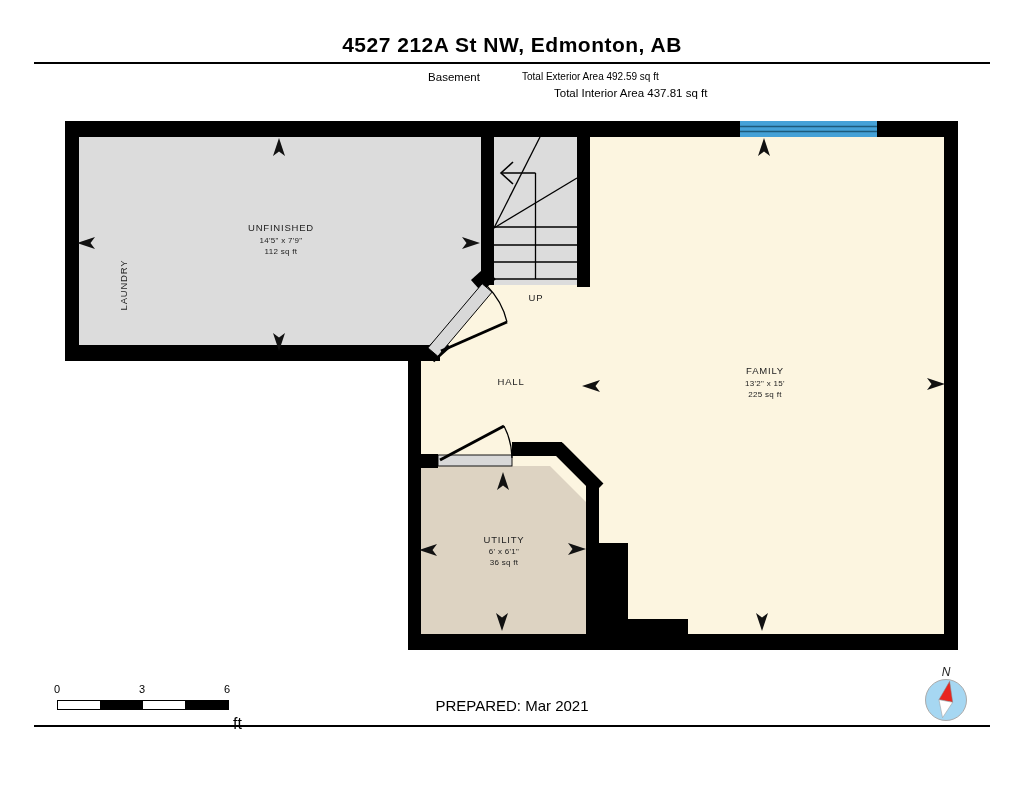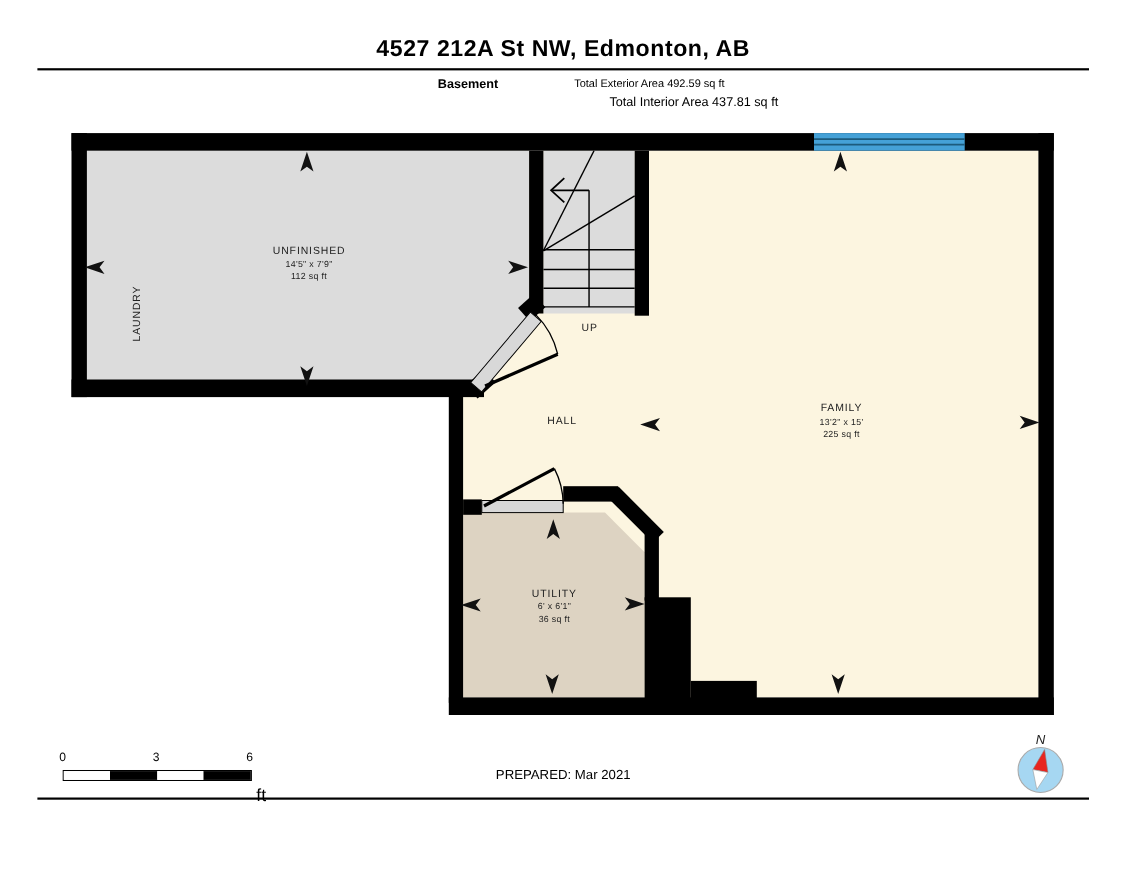--- a/index.html
+++ b/index.html
@@ -3,30 +3,30 @@
 <meta charset="utf-8">
 <style>
   html,body{margin:0;padding:0;background:#fff;}
   body{font-family:"Liberation Sans",sans-serif;color:#000;}
   #page{position:relative;width:1024px;height:791px;background:#fff;overflow:hidden;}
   .abs{position:absolute;}
   #title{top:33px;left:0;width:1024px;text-align:center;font-size:21px;font-weight:bold;letter-spacing:.5px;}
   .rule{left:34px;width:956px;height:2px;background:#000;}
   #rule-top{top:62px;}
   #rule-bottom{top:725px;}
-  #floor-label{top:71px;left:398px;width:112px;text-align:left;font-size:11.5px;font-weight:bold;}
+  #floor-label{top:71px;left:398px;width:112px;text-align:center;font-size:11.5px;font-weight:normal;}
   #ext-area{top:71px;left:522px;font-size:10px;text-align:center;}
   #int-area{top:87px;left:522px;font-size:11.5px;margin-left:32px;}
   #plan-svg{top:0;left:0;}
   #scalebar{top:683px;left:50px;width:200px;height:32px;}
   .sb-num{position:absolute;top:0;font-size:11px;width:20px;text-align:center;}
   #sb-bar{position:absolute;top:17px;left:7px;width:170px;height:8px;border:1px solid #000;display:flex;}
   .sb-seg{height:100%;}
   #sb-unit{position:absolute;top:32px;left:183px;font-size:16px;}
-  #prepared{top:697px;left:0;width:1024px;text-align:center;font-size:12px;}
+  #prepared{top:697px;left:0;width:1024px;text-align:center;font-size:15px;}
   #compass{top:662px;left:919px;}
   #disclaimer{top:734px;left:38px;width:960px;font-size:9px;color:#111;}
   svg text{font-family:"Liberation Sans",sans-serif;fill:#222;}
   .room-name{font-size:9.5px;letter-spacing:.8px;}
   .room-sub{font-size:8px;letter-spacing:.3px;}
 </style>
 </head>
 <body>
 
 <div id="page">

